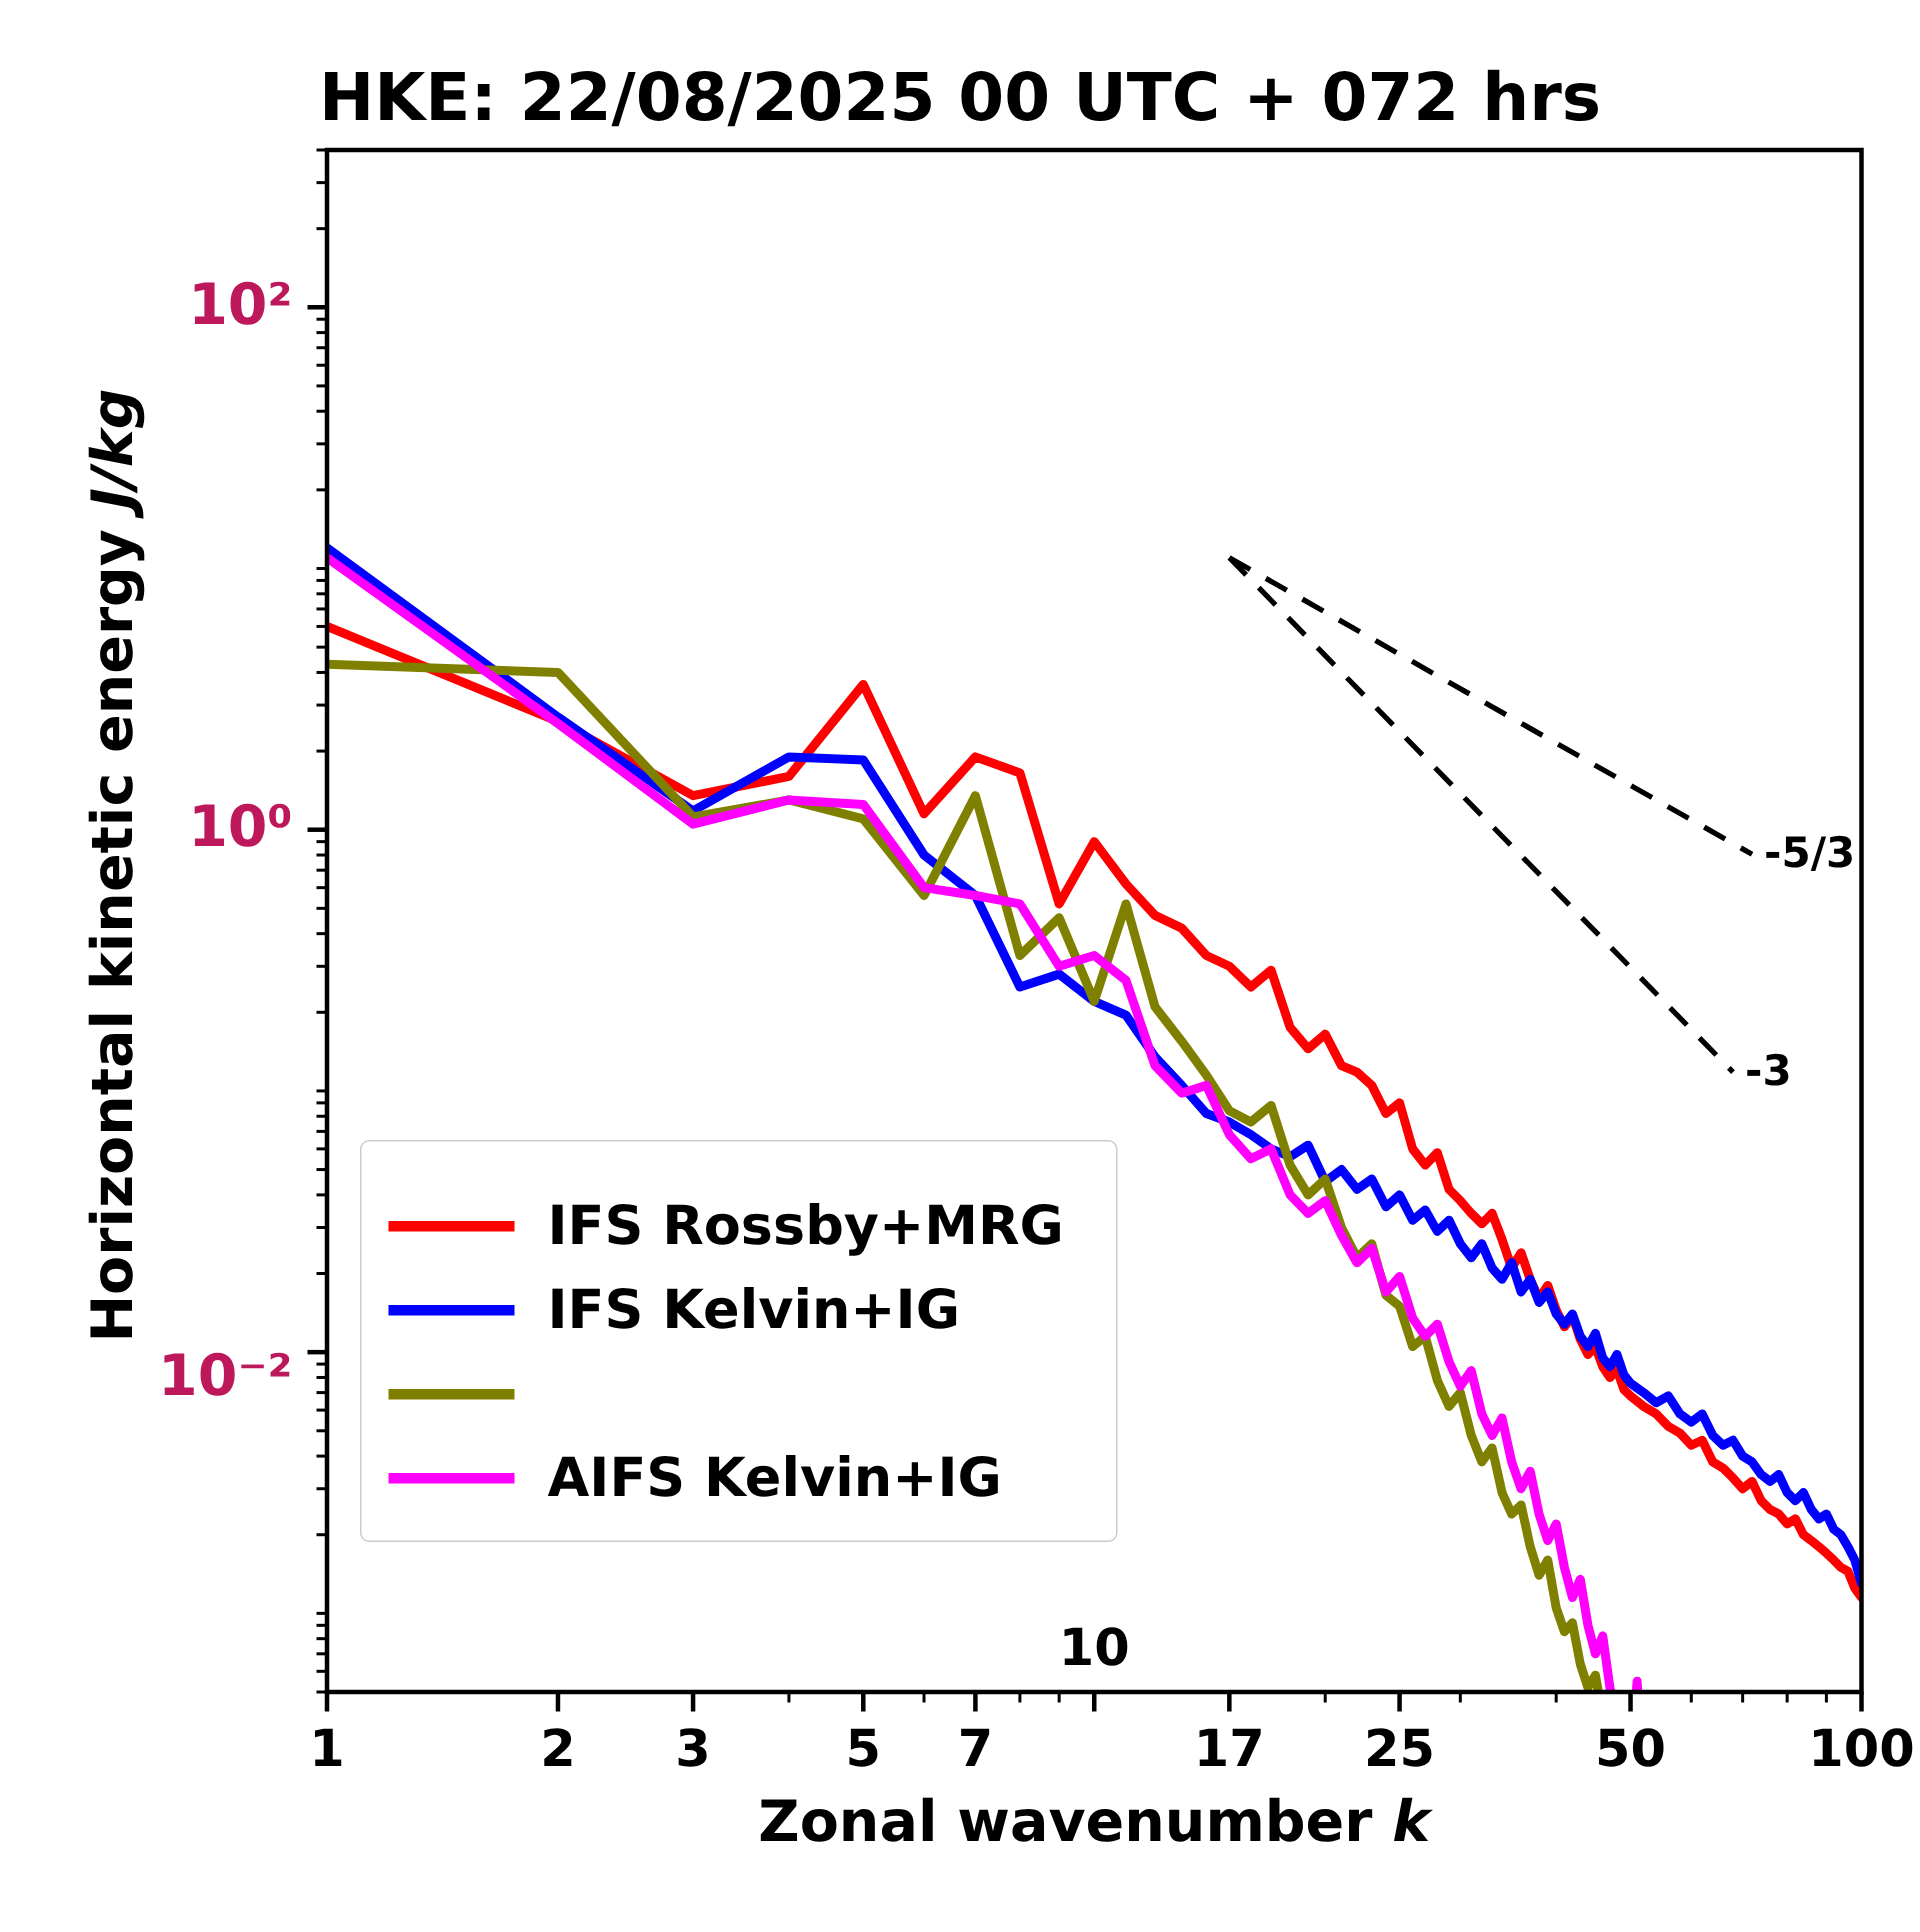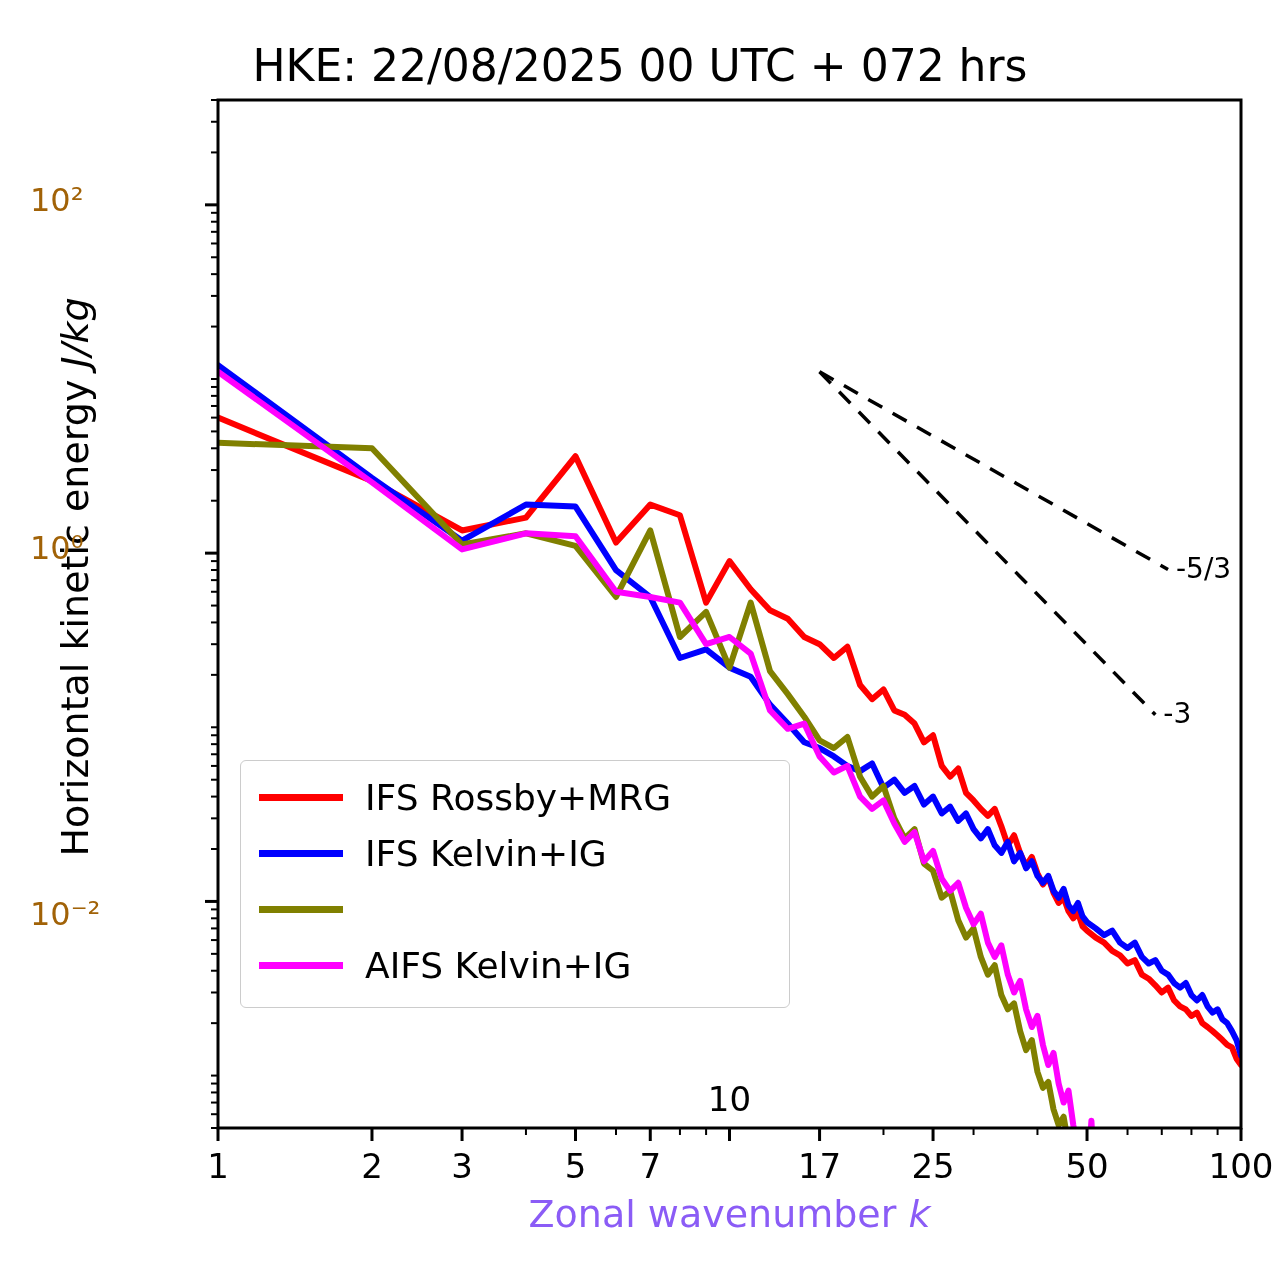--- a/index.html
+++ b/index.html
@@ -12,20 +12,21 @@
     height: 1288px;
     font-family: "DejaVu Sans", sans-serif;
     position: relative;
     overflow: hidden;
   }
   #figure {
     position: absolute;
     left: 0; top: 0;
     width: 1280px;
     height: 1288px;
+    font-weight: bold;
   }
   #chart-title {
     position: absolute;
     left: 0;
     top: 40px;
     width: 1280px;
     text-align: center;
     font-size: 44px;
     color: #000000;
     letter-spacing: 0px;
@@ -44,51 +45,52 @@
     white-space: nowrap;
   }
   #ylabel .unit { font-style: italic; }
   #xlabel {
     position: absolute;
     left: 218px;
     top: 1192px;
     width: 1023px;
     text-align: center;
     font-size: 38px;
-    color: #8b5cf6;
+    color: #000000;
     white-space: nowrap;
   }
   #xlabel .kvar { font-style: italic; }
   .tick-label-y {
     position: absolute;
-    font-size: 32px;
-    color: #a16207;
+    text-align: right;
+    font-size: 38px;
+    color: #be185d;
     white-space: nowrap;
   }
   .tick-label-x {
     position: absolute;
     text-align: center;
     font-size: 34px;
     color: #000000;
     white-space: nowrap;
   }
   #plot-svg {
     position: absolute;
     left: 0; top: 0;
   }
   #legend-box {
     position: absolute;
     left: 240px;
     top: 760px;
-    width: 550px;
+    width: 505px;
     box-sizing: border-box;
     border: 1.6px solid #cccccc;
     border-radius: 6px;
     background: #ffffff;
-    padding: 8px 18px 14px 18px;
+    padding: 28px 18px 14px 18px;
   }
   .legend-row {
     display: flex;
     align-items: center;
     height: 56px;
   }
   .legend-swatch {
     width: 84px;
     height: 7px;
     margin-right: 22px;

